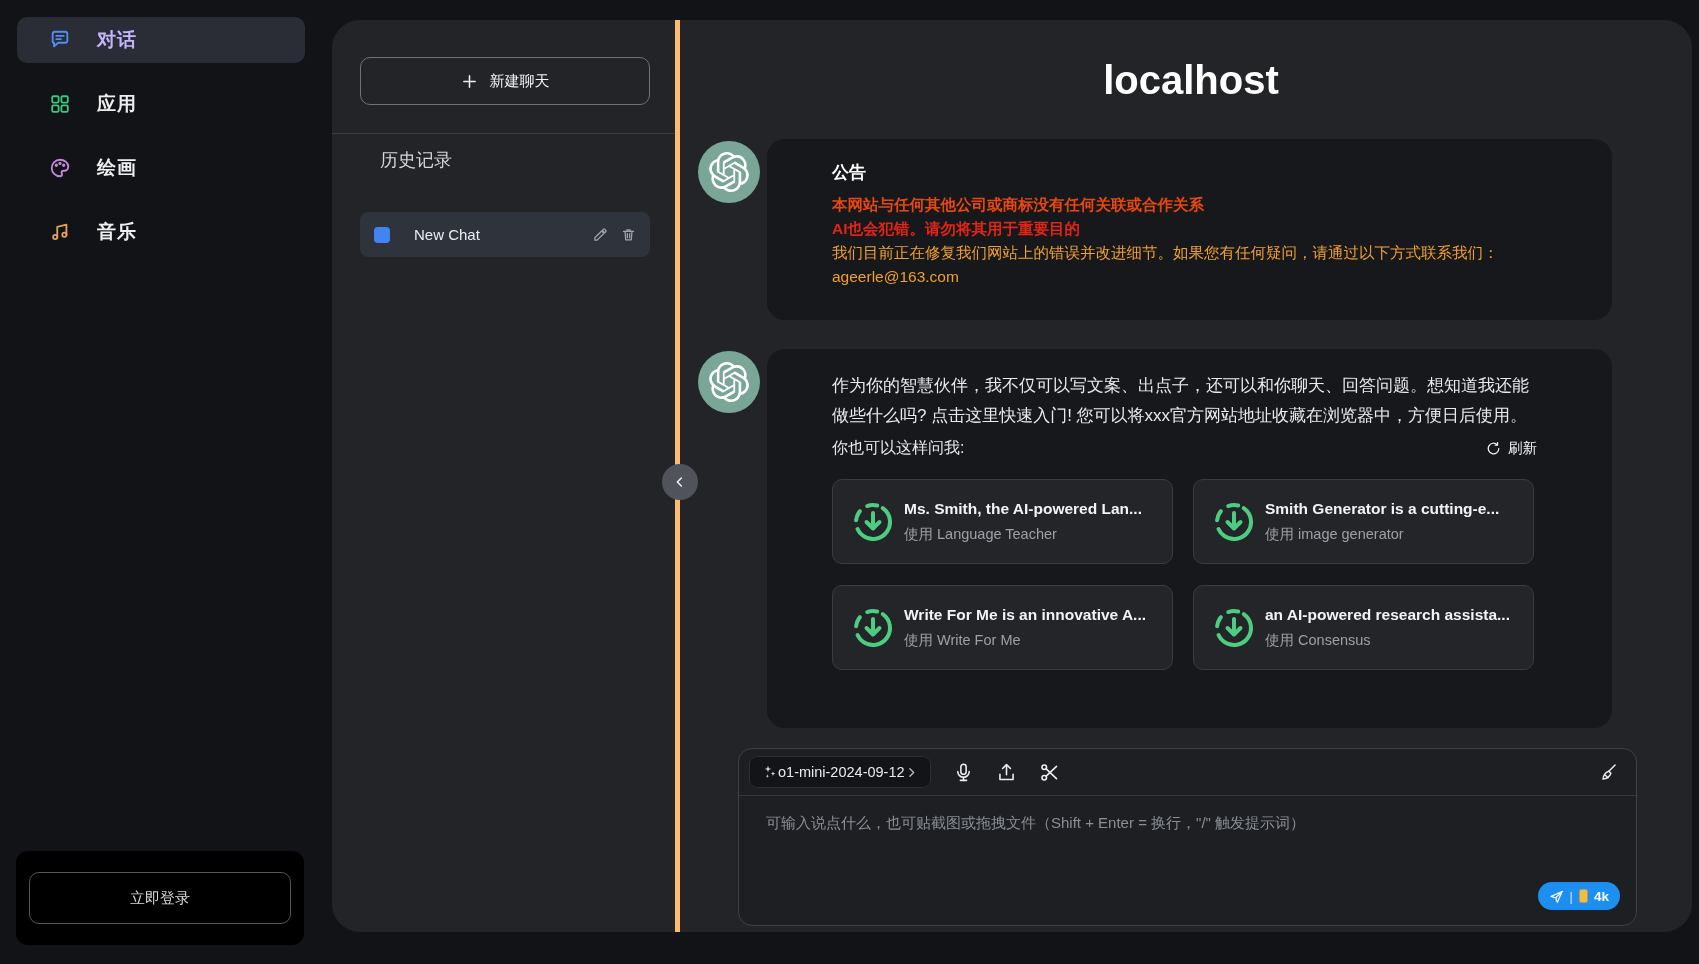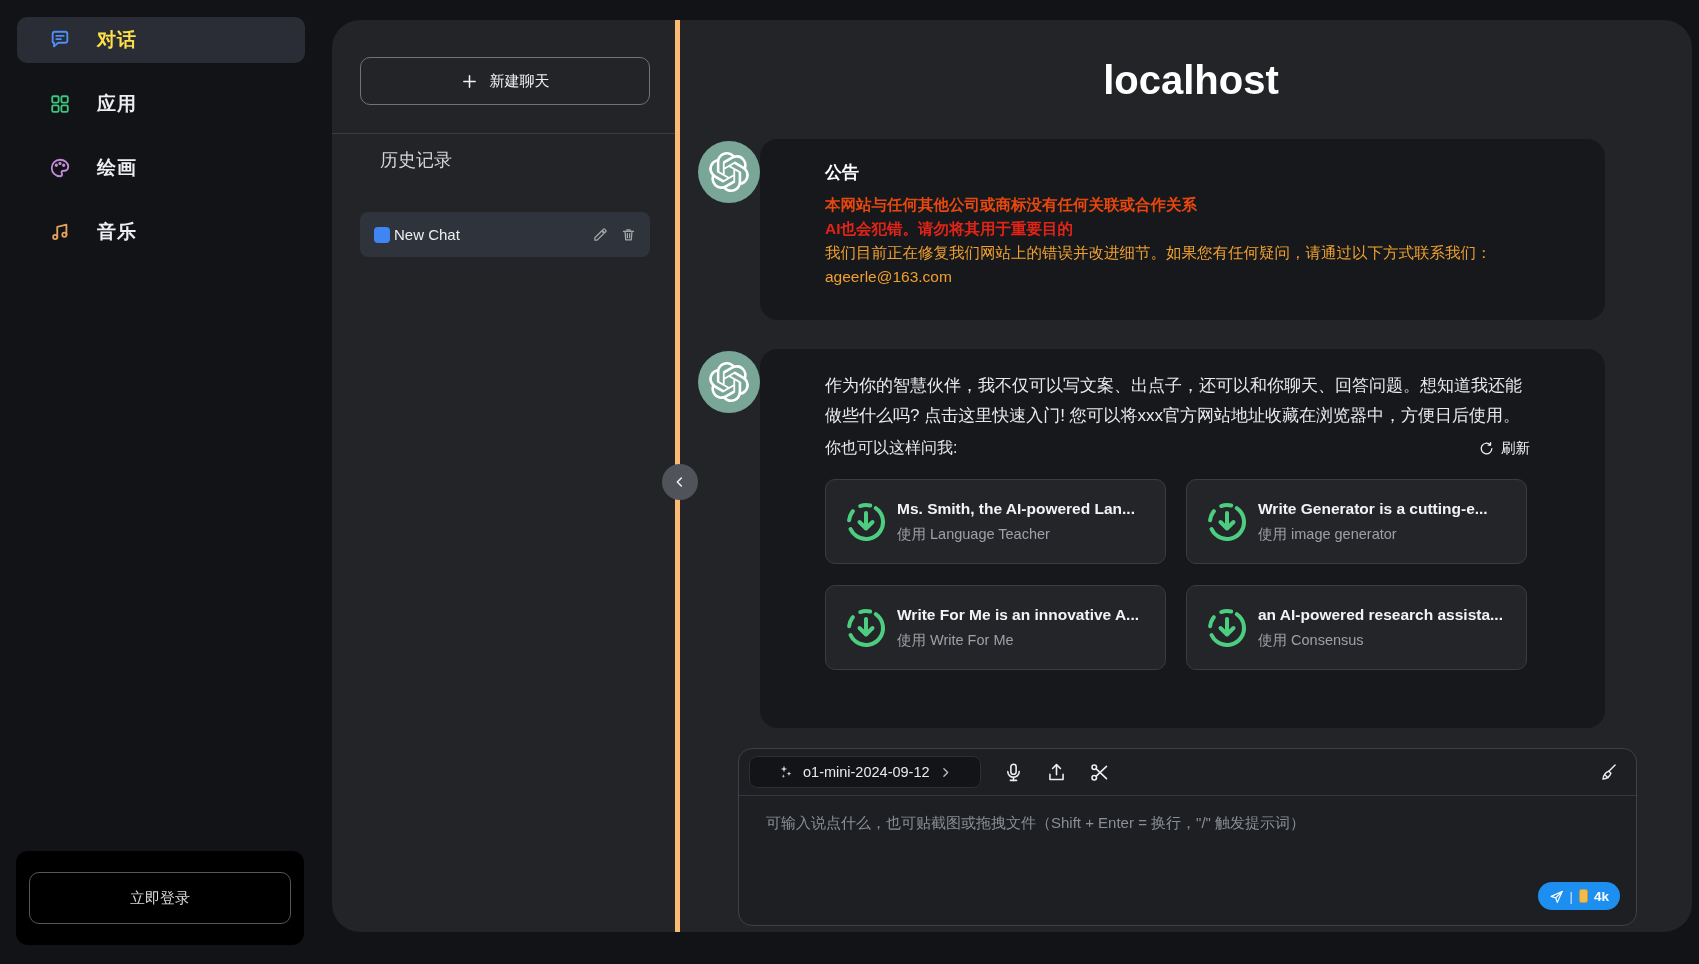--- a/index.html
+++ b/index.html
@@ -45,21 +45,21 @@
     position:absolute; left:28px; top:37px; width:290px; height:48px;
     border:1px solid #707379; border-radius:10px; background:transparent;
     color:#f0f1f3; font-size:15px; display:flex; align-items:center;
     justify-content:center; gap:12px; cursor:pointer; font-family:inherit;
   }
   .chat-col-divider { position:absolute; left:0; top:113px; width:100%; height:1px; background:#3a3c41; }
   .history-title { position:absolute; left:48px; top:128px; font-size:18px; color:#d4d6da; }
   .history-item {
     position:absolute; left:28px; top:192px; width:290px; height:45px;
     background:#2f333b; border-radius:8px; display:flex; align-items:center;
-    padding:8px 14px; gap:4px; cursor:pointer;
+    padding:8px 14px; gap:24px; cursor:pointer;
   }
   .history-square { width:16px; height:16px; border-radius:4px; background:#3f86f4; }
   .history-name { flex:1; font-size:15px; color:#eceef0; }
   .history-actions { display:flex; gap:13px; align-items:center; }
 
   
   .collapse-btn {
     position:absolute; left:330px; top:444px; width:36px; height:36px;
     border-radius:50%; background:#505359; display:flex; align-items:center;
     justify-content:center; cursor:pointer; z-index:5;
@@ -67,21 +67,21 @@
 
   
   .main-col { position:absolute; left:349px; top:0; width:1020px; height:100%; }
   .page-title { position:absolute; left:0; top:38px; width:100%; text-align:center;
     font-size:40px; font-weight:bold; color:#ffffff; }
   .avatar {
     position:absolute; left:17px; width:62px; height:62px; border-radius:50%;
     background:#7aa697; display:flex; align-items:center; justify-content:center;
   }
   .bubble {
-    position:absolute; left:79px; width:845px;
+    position:absolute; left:86px; width:845px;
     background:#17181b; border-radius:18px;
     padding:22px 75px 24px 65px;
   }
   .msg1-avatar { top:121px; } .msg1-bubble { top:119px; height:181px; }
   .msg2-avatar { top:331px; } .msg2-bubble { top:329px; height:379px; }
 
   .bubble-title { font-size:17px; font-weight:bold; color:#ffffff; margin-bottom:9px; }
   .announce-line { font-size:15.5px; line-height:24px; }
   .announce-line.b { font-weight:bold; }
   .msg-body { font-size:17px; line-height:30px; color:#e9eaec; }
@@ -106,21 +106,21 @@
   
   .composer {
     position:absolute; left:57px; top:728px; width:899px; height:178px;
     border:1px solid #3f4146; border-radius:14px; background:#1d1f23;
   }
   .composer-toolbar {
     height:47px; border-bottom:1px solid #35373c; display:flex; align-items:center;
     padding:0 18px 0 10px; gap:22px;
   }
   .model-pill {
-    display:flex; align-items:center; gap:9px; height:32px; padding:0 28px;
+    display:flex; align-items:center; height:32px; padding:0 12px;
     background:#121418; border-radius:8px; cursor:pointer; border:1px solid #2c2e33;
   }
   .model-name { font-size:14.5px; color:#e8e9eb; }
   .tool-icon { cursor:pointer; display:flex; align-items:center; }
   .toolbar-spacer { flex:1; }
   .composer-input {
     width:100%; height:128px; background:transparent; border:none; outline:none;
     resize:none; font-family:inherit; font-size:15px; color:#e8e9eb;
     padding:18px 20px 0 27px;
   }
@@ -141,21 +141,21 @@
 <div class="sidebar">
 
   <div class="nav-item active" style="top:17px">
     <span class="icon">
       <svg width="22" height="22" viewBox="0 0 24 24" fill="none" stroke="#4f8ef7" stroke-width="2" stroke-linecap="round" stroke-linejoin="round">
         <path d="M4 5.5A2.5 2.5 0 0 1 6.5 3h11A2.5 2.5 0 0 1 20 5.5v7a2.5 2.5 0 0 1-2.5 2.5H10l-4.5 4v-4h-1A2.5 2.5 0 0 1 4 12.5z"></path>
         <line x1="8" y1="7.5" x2="16" y2="7.5"></line>
           <line x1="8" y1="11" x2="13" y2="11"></line>
       </svg>
     </span>
-    <span class="nav-label" style="color:#fde047">对话</span>
+    <span class="nav-label" style="color:#c4b5fd">对话</span>
   </div>
 
   <div class="nav-item" style="top:81px">
     <span class="icon">
       <svg width="22" height="22" viewBox="0 0 24 24" fill="none" stroke="#3fc57d" stroke-width="2" stroke-linejoin="round">
         <rect x="3.5" y="3.5" width="7" height="7" rx="1.5"></rect>
           <rect x="13.5" y="3.5" width="7" height="7" rx="1.5"></rect>
         <rect x="3.5" y="13.5" width="7" height="7" rx="1.5"></rect>
           <rect x="13.5" y="13.5" width="7" height="7" rx="1.5"></rect>
       </svg>
@@ -294,21 +294,21 @@
         </div>
         <div class="card">
           <span>
             <svg width="46" height="46" viewBox="0 0 46 46" fill="none" stroke="#4ccd7f" stroke-width="4" stroke-linecap="round" stroke-linejoin="round">
               <circle cx="23" cy="23" r="17" stroke-dasharray="62 9 10 9 10 30" transform="rotate(-55 23 23)"></circle>
               <line x1="23" y1="14" x2="23" y2="29"></line>
                 <polyline points="16.5 23 23 29.5 29.5 23"></polyline>
             </svg>
           </span>
           <span class="card-texts">
-            <div class="card-title">Write Generator is a cutting-e...</div>
+            <div class="card-title">Smith Generator is a cutting-e...</div>
             <div class="card-sub">使用 image generator</div>
           </span>
         </div>
         <div class="card">
           <span>
             <svg width="46" height="46" viewBox="0 0 46 46" fill="none" stroke="#4ccd7f" stroke-width="4" stroke-linecap="round" stroke-linejoin="round">
               <circle cx="23" cy="23" r="17" stroke-dasharray="62 9 10 9 10 30" transform="rotate(-55 23 23)"></circle>
               <line x1="23" y1="14" x2="23" y2="29"></line>
                 <polyline points="16.5 23 23 29.5 29.5 23"></polyline>
             </svg>

